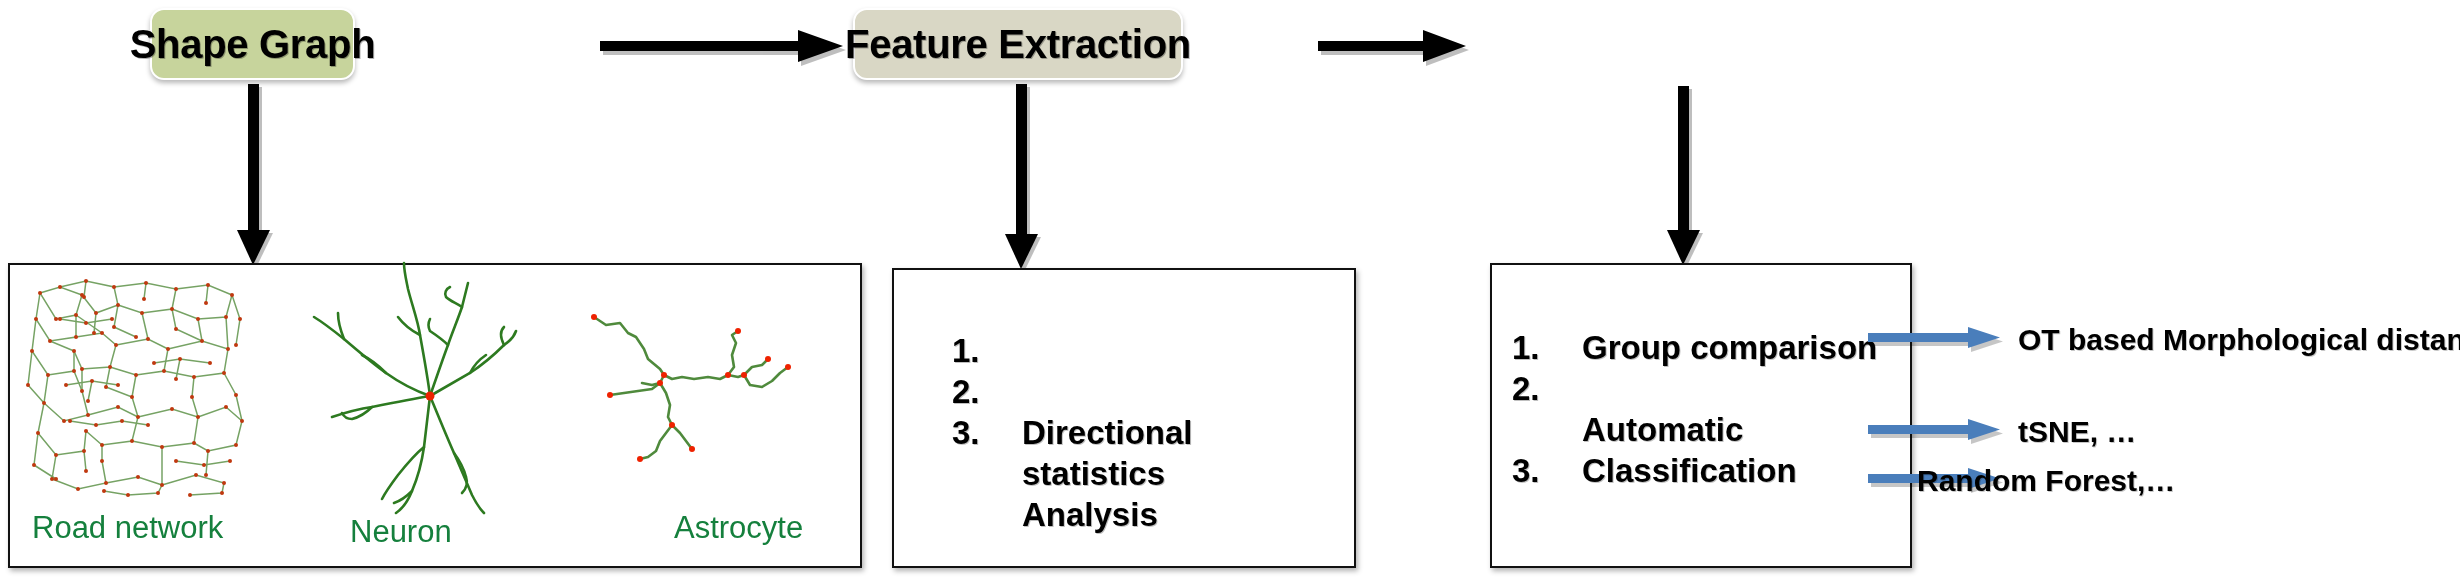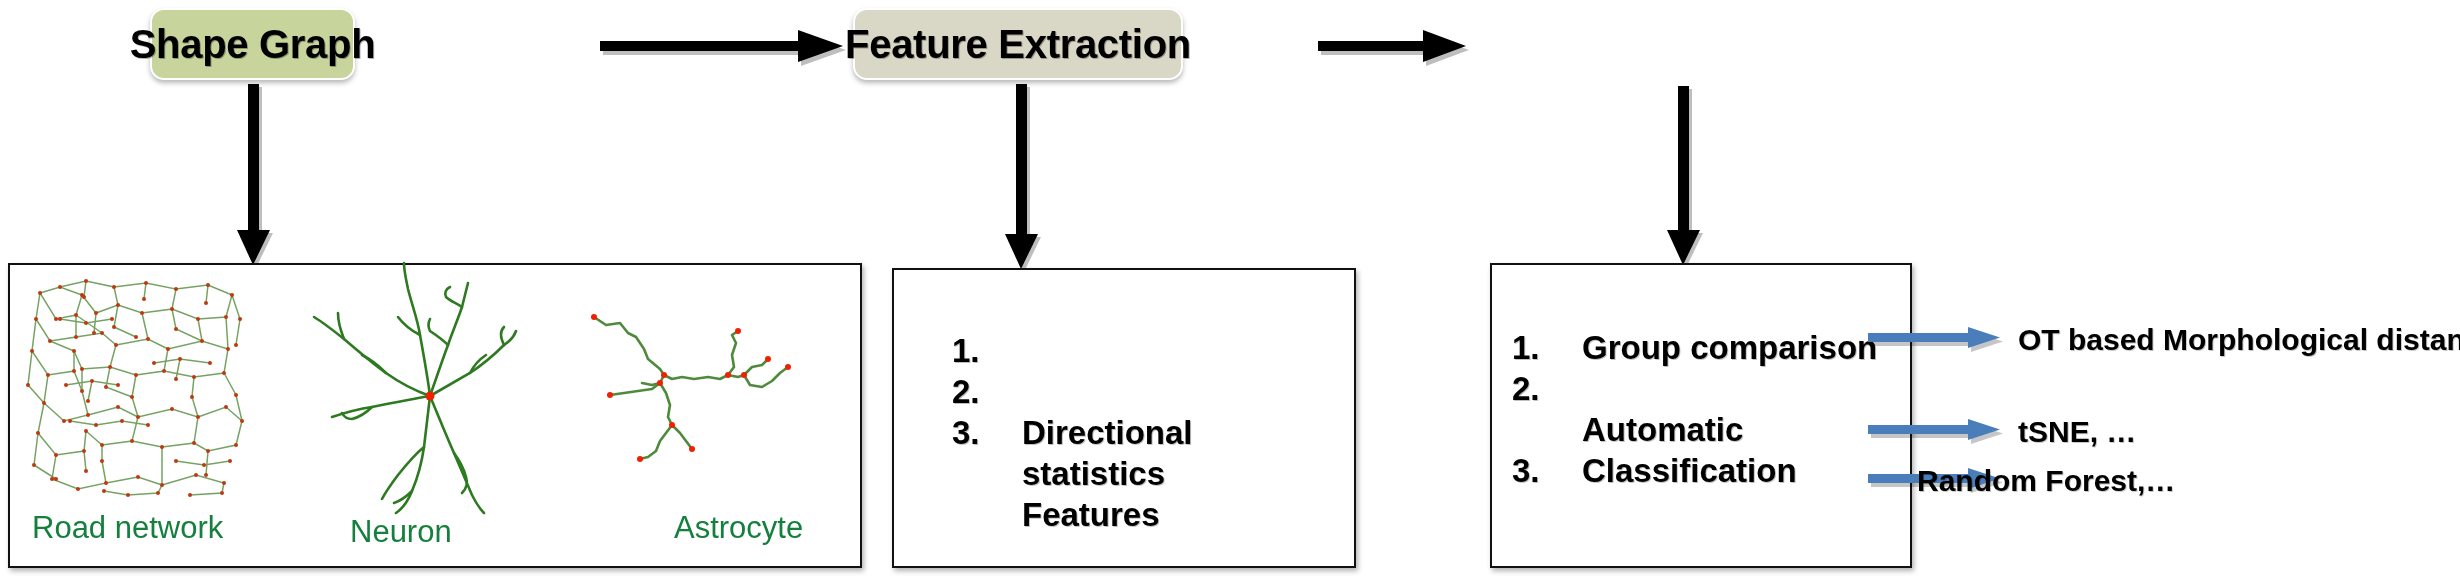--- a/index.html
+++ b/index.html
@@ -359,21 +359,21 @@
       </div>
       <div class="numrow">
         <span class="num">2.</span>
       </div>
       <div class="numrow">
         <span class="num">3.</span>
         <span class="txt">Directional statistics</span>
       </div>
       <div class="numrow">
         <span class="num"></span>
-        <span class="txt">Features</span>
+        <span class="txt">Analysis</span>
       </div>
     </div>
   </div>
 
   <div class="panel" id="panel-analysis">
     <div class="numlist">
       <div class="numrow">
         <span class="num">1.</span>
         <span class="txt">Group comparison</span>
       </div>

